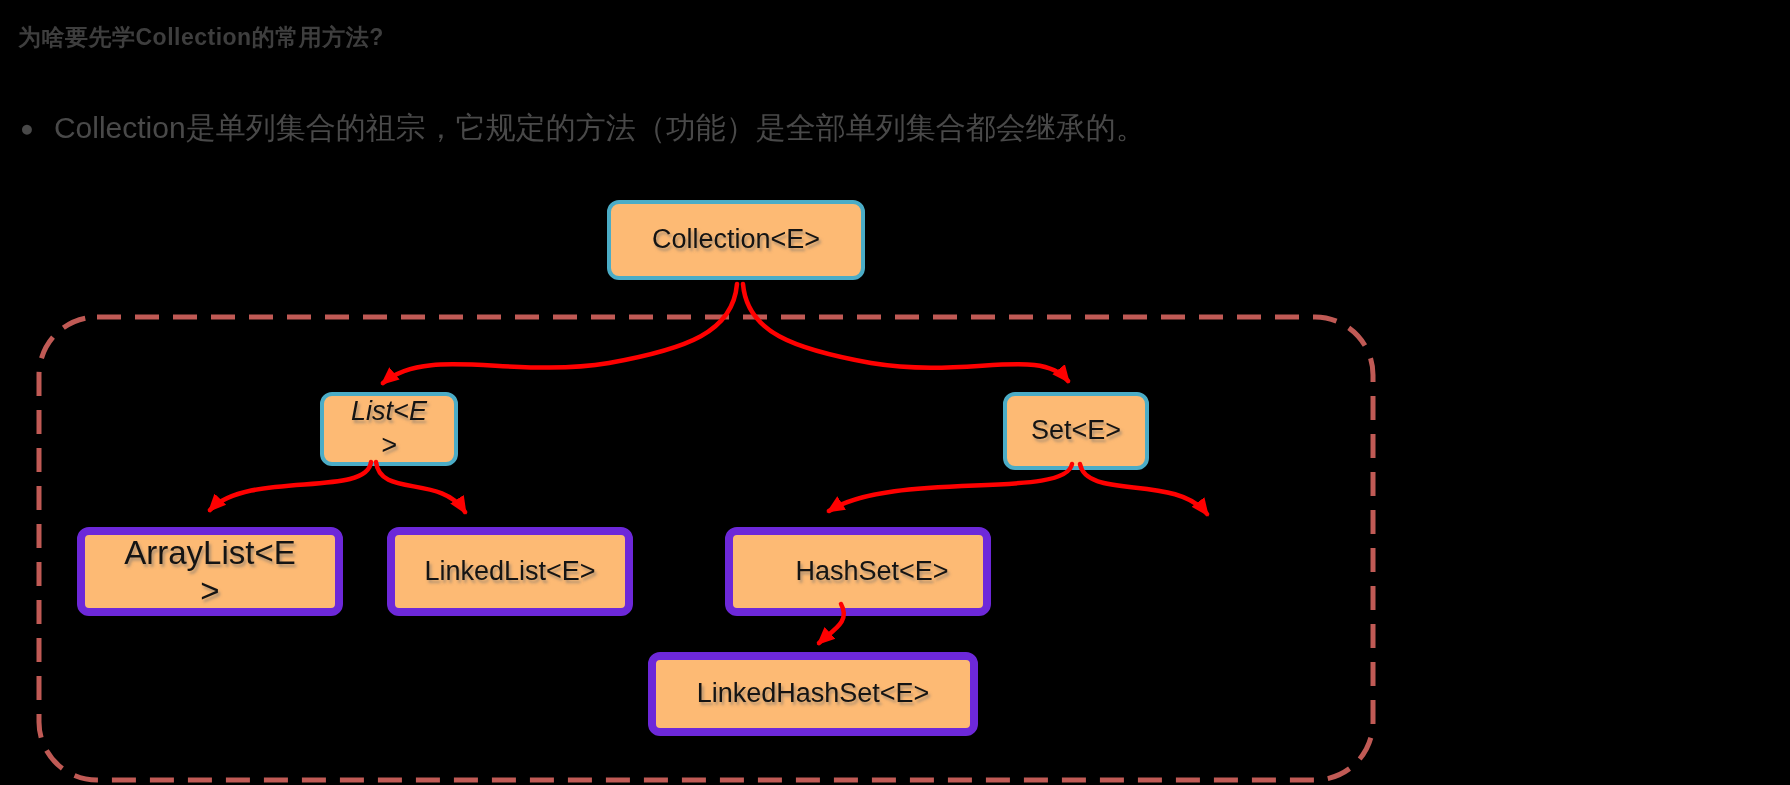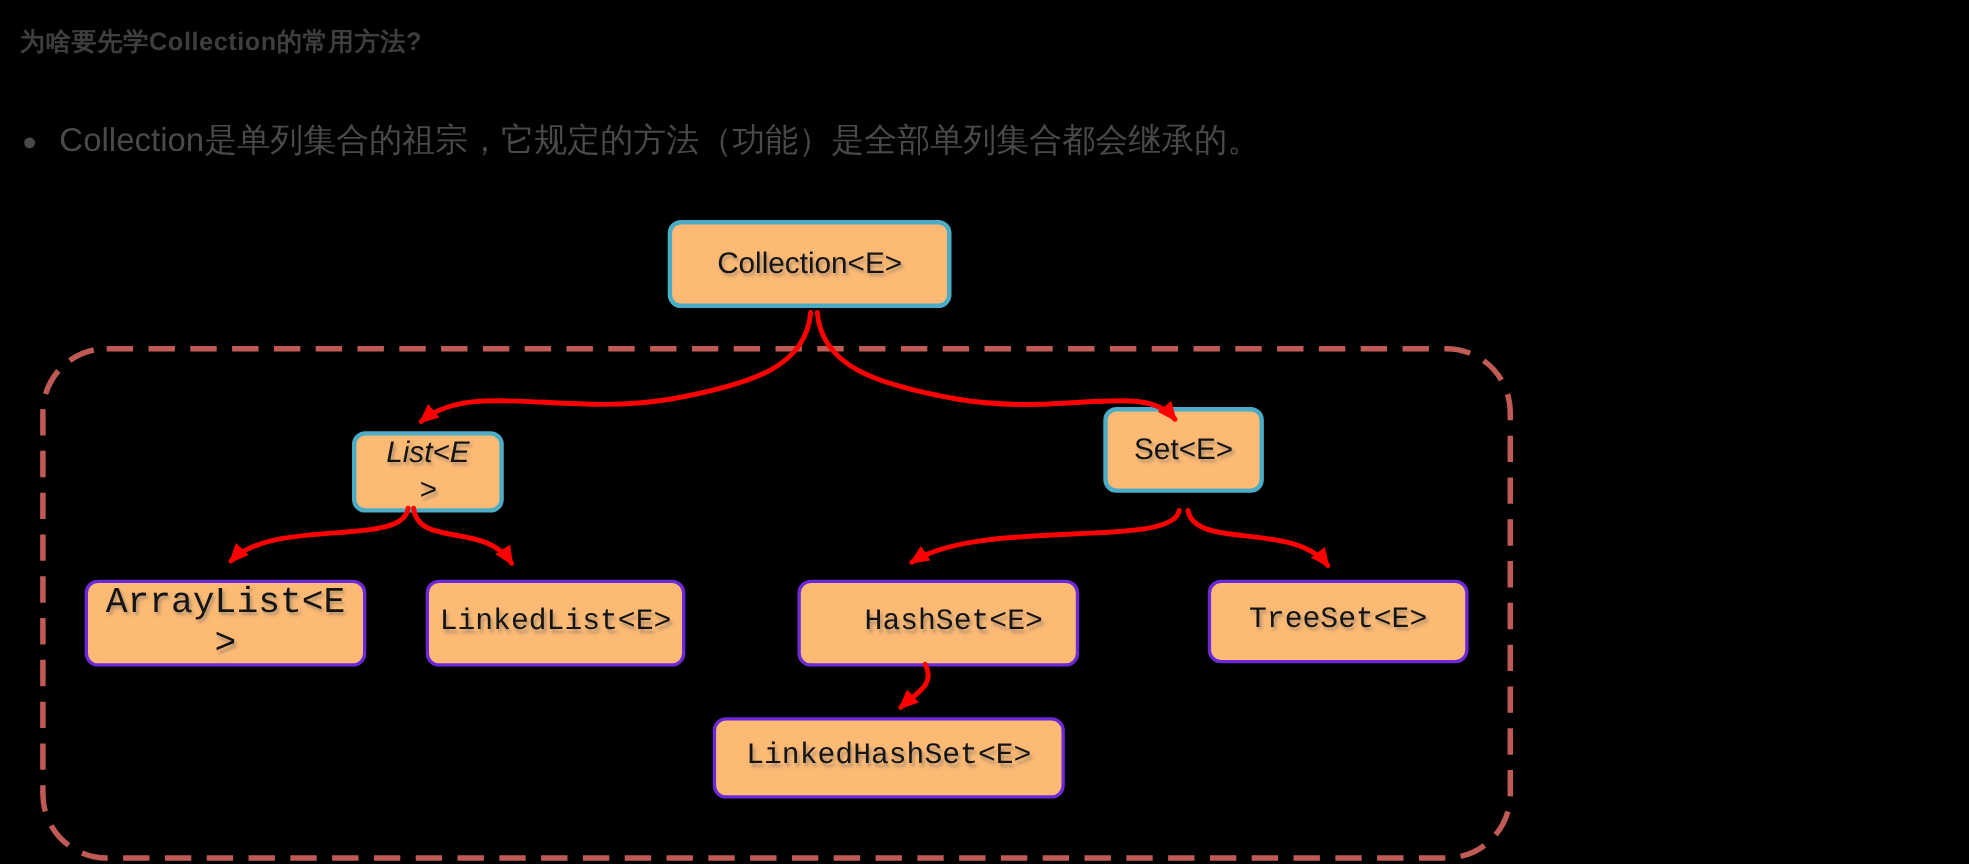--- a/index.html
+++ b/index.html
@@ -30,25 +30,25 @@
     display:flex;align-items:center;justify-content:center;
     text-align:center;
     color:#141414;
     font-size:27px;
     line-height:1.25;
     white-space:pre-line;
     box-shadow:3px 4px 4px rgba(0,0,0,0.6);
     text-shadow:2px 3px 3px rgba(110,110,110,0.55);
   }
   .node.blue{border:4px solid #4bacc6;}
-  .node.red{border:3px solid #6d28d9;font-family:Liberation Mono, monospace;}
+  .node.red{border:8px solid #6d28d9;}
 
   #node-collection{left:607px;top:200px;width:250px;height:72px;}
   #node-list{left:320px;top:392px;width:130px;height:66px;font-style:italic;}
-  #node-set{left:1003px;top:370px;width:138px;height:70px;text-align:right;}
+  #node-set{left:1003px;top:392px;width:138px;height:70px;text-align:right;}
   #node-arraylist{left:77px;top:527px;width:250px;height:73px;font-size:33px;line-height:1.15;}
   #node-linkedlist{left:387px;top:527px;width:230px;height:73px;}
   #node-hashset{left:725px;top:527px;width:222px;height:73px;padding-left:28px;}
   #node-treeset{left:1098px;top:527px;width:231px;height:70px;}
   #node-linkedhashset{left:648px;top:652px;width:314px;height:68px;}
 
   #edges-svg{
     position:absolute;left:0;top:0;width:1790px;height:785px;
     pointer-events:none;
   }
@@ -66,21 +66,20 @@
   </div>
 
   <div class="node blue" id="node-collection">Collection&lt;E&gt;</div>
   <div class="node blue" id="node-list">List&lt;E
 &gt;</div>
   <div class="node blue" id="node-set">Set&lt;E&gt;</div>
   <div class="node red" id="node-arraylist">ArrayList&lt;E
 &gt;</div>
   <div class="node red" id="node-linkedlist">LinkedList&lt;E&gt;</div>
   <div class="node red" id="node-hashset">HashSet&lt;E&gt;</div>
-  <div class="node red" id="node-treeset">TreeSet&lt;E&gt;</div>
   <div class="node red" id="node-linkedhashset">LinkedHashSet&lt;E&gt;</div>
 
   <svg id="edges-svg" viewBox="0 0 1790 785">
     <defs>
       <marker id="ah" markerWidth="22" markerHeight="20" refX="15" refY="10" orient="auto" markerUnits="userSpaceOnUse">
         <path d="M0,2 L18,10 L0,18 Z" fill="#ff0000"></path>
       </marker>
     </defs>
 
     <rect x="39" y="317" width="1334" height="463" rx="58" fill="none" stroke="#c05a55" stroke-width="5" stroke-dasharray="24 14"></rect>

